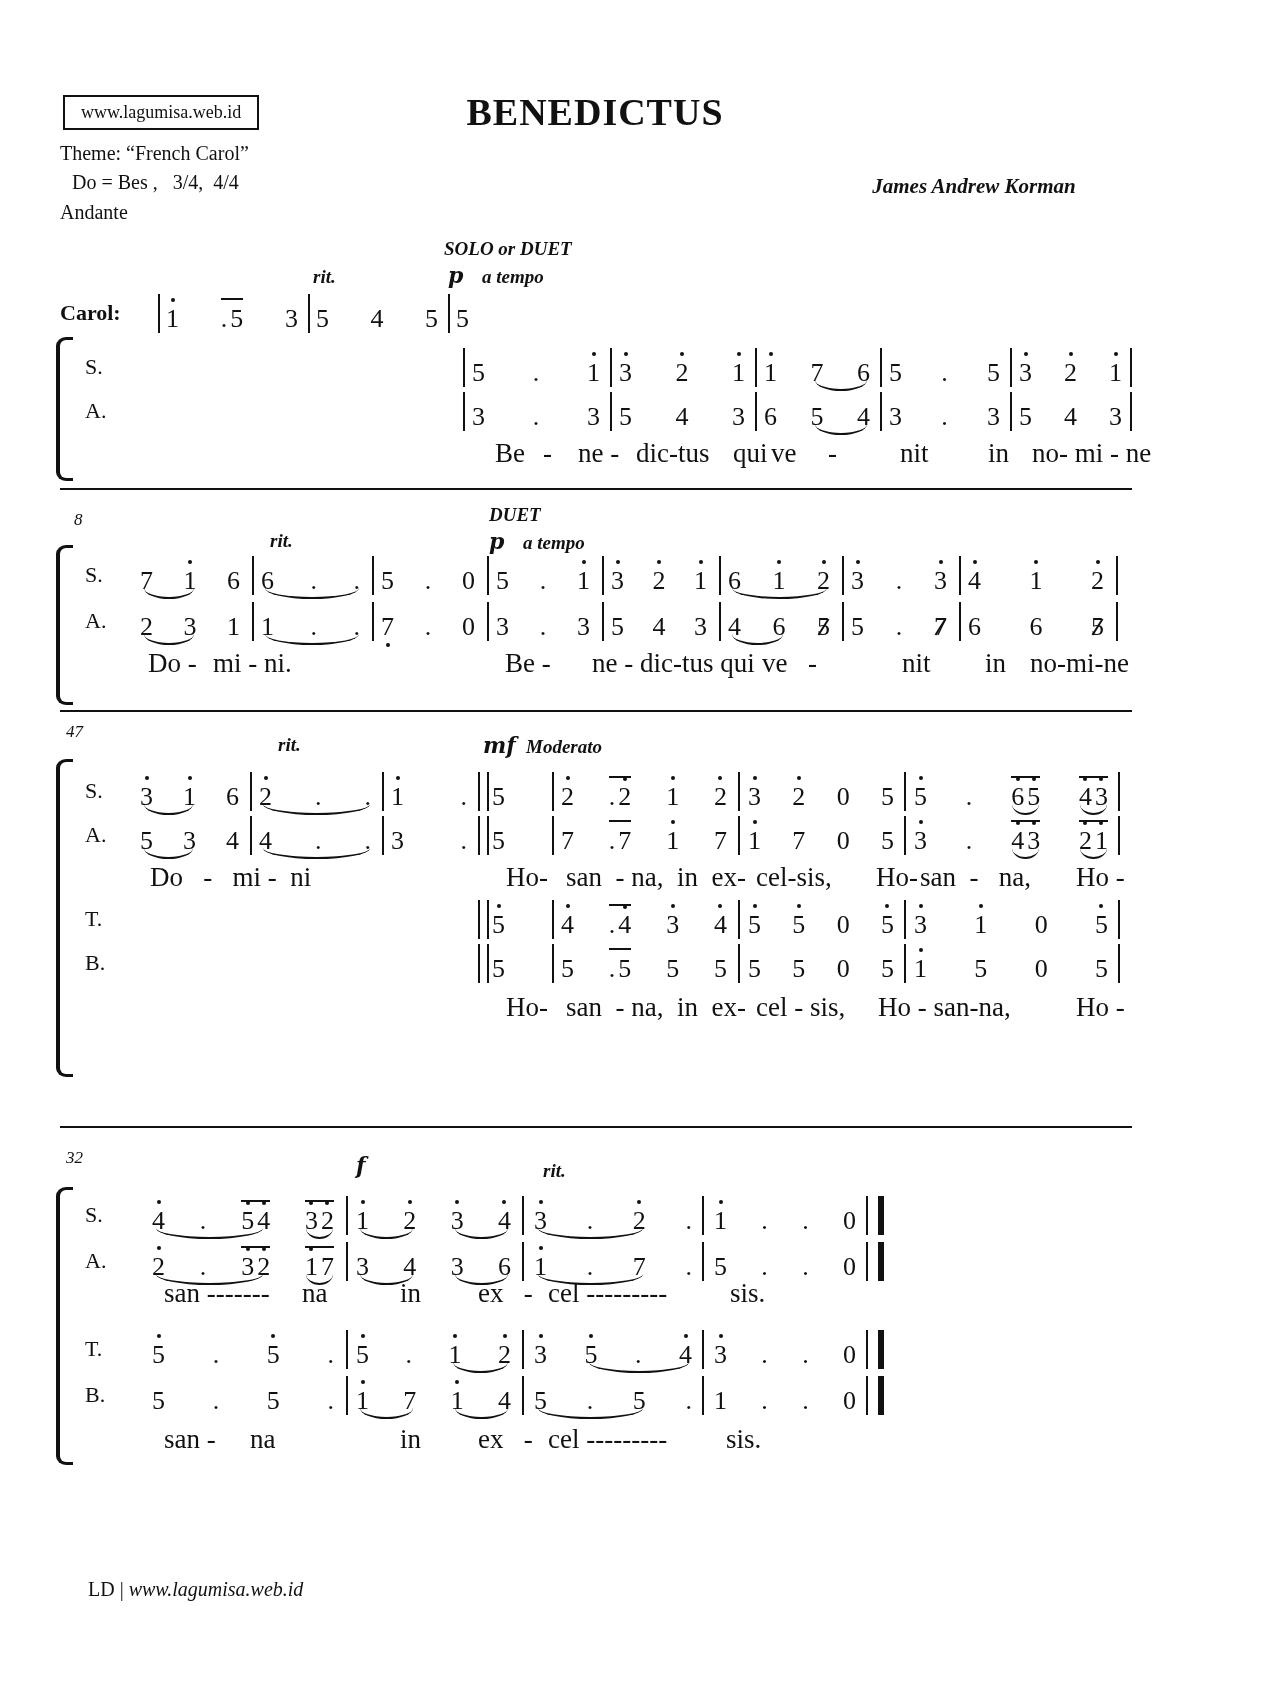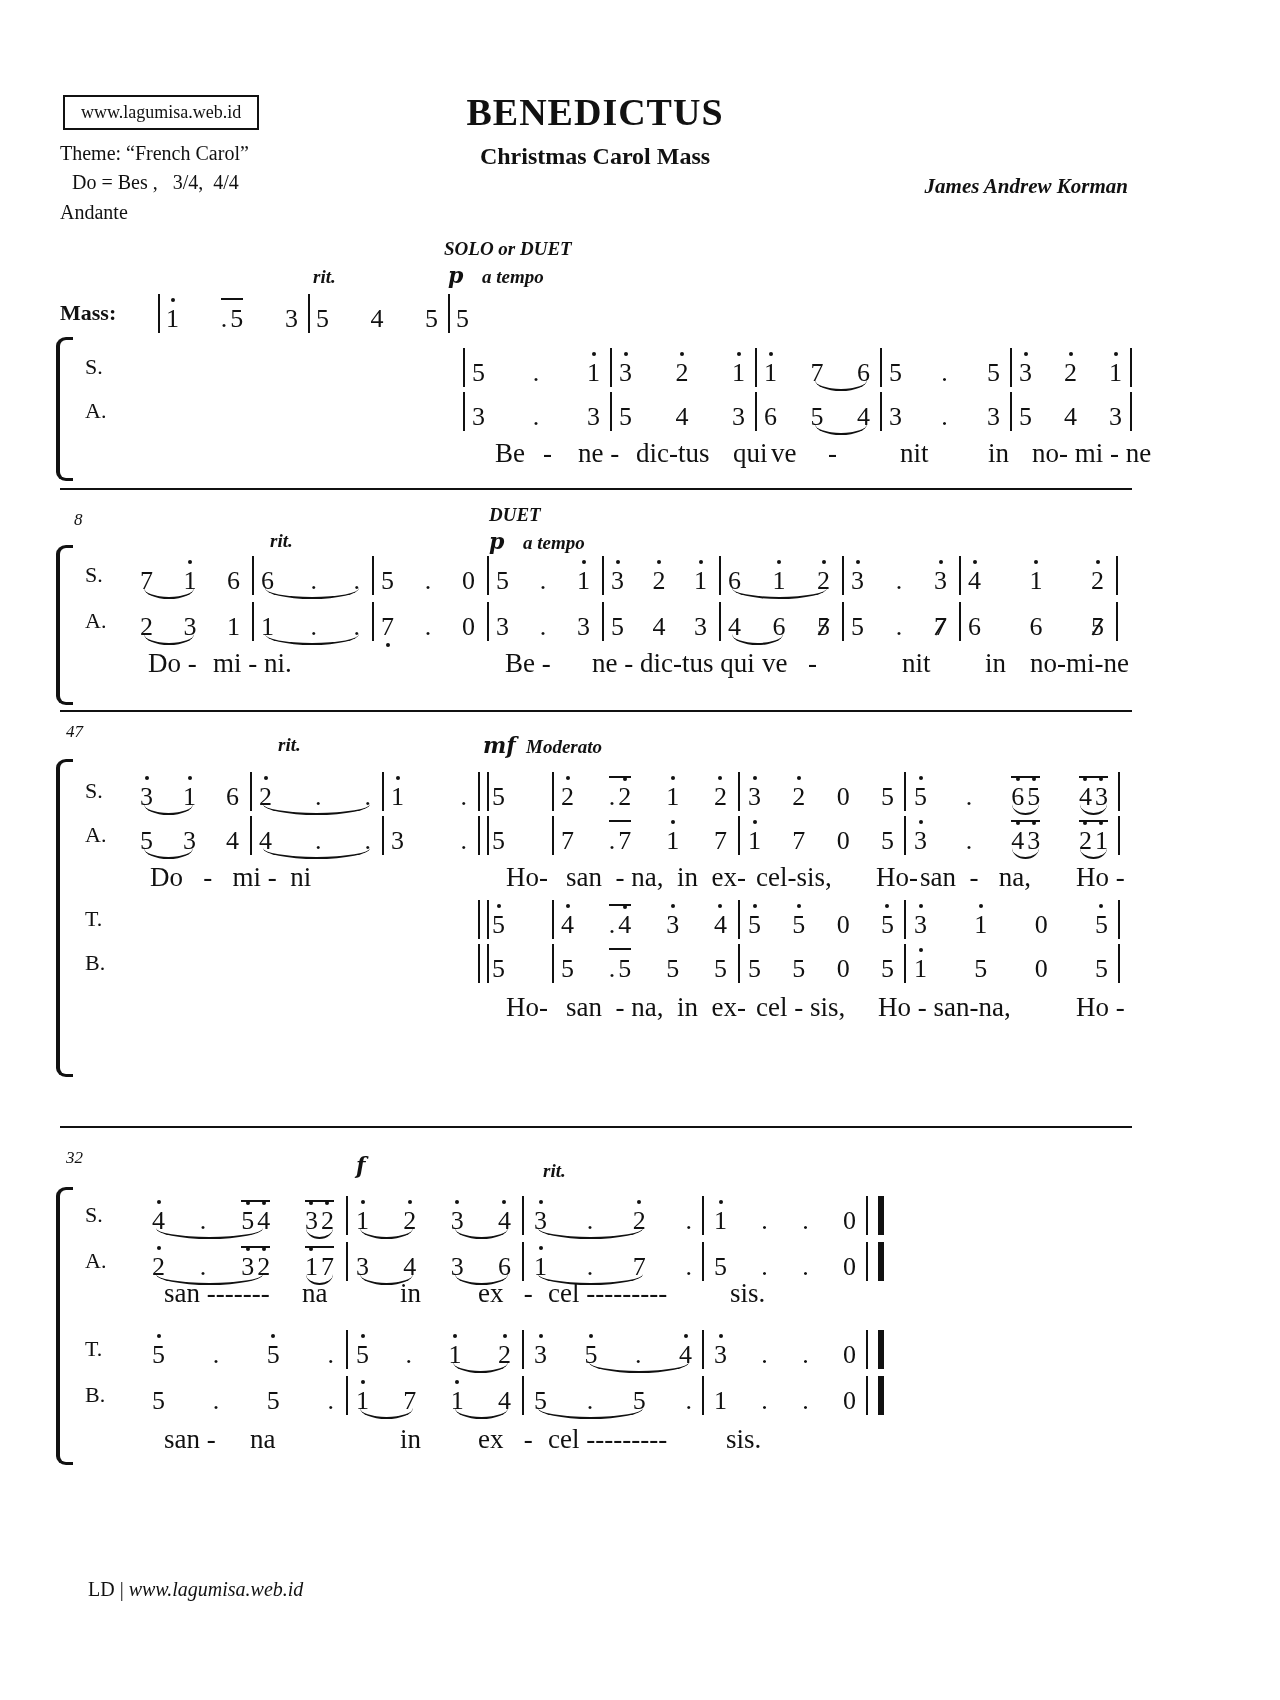--- a/index.html
+++ b/index.html
@@ -7,21 +7,21 @@
         font-family:"Liberation Serif","DejaVu Serif",serif;overflow:hidden;}
 
   
   .sitebox{position:absolute;left:63px;top:95px;border:2px solid #111;padding:5px 16px;font-size:18px;}
   .hline{position:absolute;left:60px;font-size:20px;white-space:pre;}
   .theme{top:142px;} .keytime{top:171px;margin-left:12px;} .tempoword{top:201px;}
   .cline{position:absolute;left:295px;width:600px;text-align:center;white-space:pre;}
   .title{top:90px;font-size:38px;font-weight:bold;letter-spacing:1px;}
   .subtitle{top:143px;font-size:24px;font-weight:bold;}
   .massname{top:173px;font-size:19px;}
-  .composer{position:absolute;left:820px;width:308px;top:174px;text-align:right;
+  .composer{position:absolute;left:820px;width:308px;top:174px;text-align:center;
             font-weight:bold;font-style:italic;font-size:21px;font-family:Liberation Serif, serif;}
 
   
   .row{position:absolute;left:0;width:1280px;height:44px;}
   .vlabel{position:absolute;top:2px;font-size:22px;}
   .vlabel.bold{font-weight:bold;}
   .measure{position:absolute;top:0;height:34px;display:flex;justify-content:space-between;align-items:flex-end;}
   .note{position:relative;font-size:26px;line-height:1;font-family:"Liberation Serif",serif;}
   .note.hi::before{content:"";position:absolute;top:-8px;left:50%;transform:translateX(-50%);
                    width:4px;height:4px;border-radius:50%;background:#111;}
@@ -55,30 +55,29 @@
 </head>
 <body>
 
 <div class="page">
 
   <div class="sitebox">www.lagumisa.web.id</div>
   <div class="hline theme">Theme: “French Carol”</div>
   <div class="hline keytime">Do = Bes ,   3/4,  4/4</div>
   <div class="hline tempoword">Andante</div>
   <div class="cline title">BENEDICTUS</div>
-  <div class="cline subtitle">Christmas Carol Mass</div>
   <div class="composer">James Andrew Korman</div>
 
   <div id="score">
       <span class="mark-tempo" style="left: 313px; top: 266px;">rit.</span>
       <span class="mark-tempo" style="left: 444px; top: 238px;">SOLO or DUET</span>
       <span class="mark-dyn" style="left: 448px; top: 262px;">p</span>
       <span class="mark-tempo" style="left: 482px; top: 266px;">a tempo</span>
       <div class="row" style="top: 298px;">
-        <span class="vlabel bold" style="left: 60px;">Mass:</span>
+        <span class="vlabel bold" style="left: 60px;">Carol:</span>
         <div class="measure" style="left: 166px; width: 132px;">
           <span class="note hi">1</span>
           <span class="beam">
             <span class="note">.</span>
             <span class="note">5</span>
           </span>
           <span class="note">3</span>
         </div>
         <div class="measure" style="left: 316px; width: 122px;">
           <span class="note">5</span>

